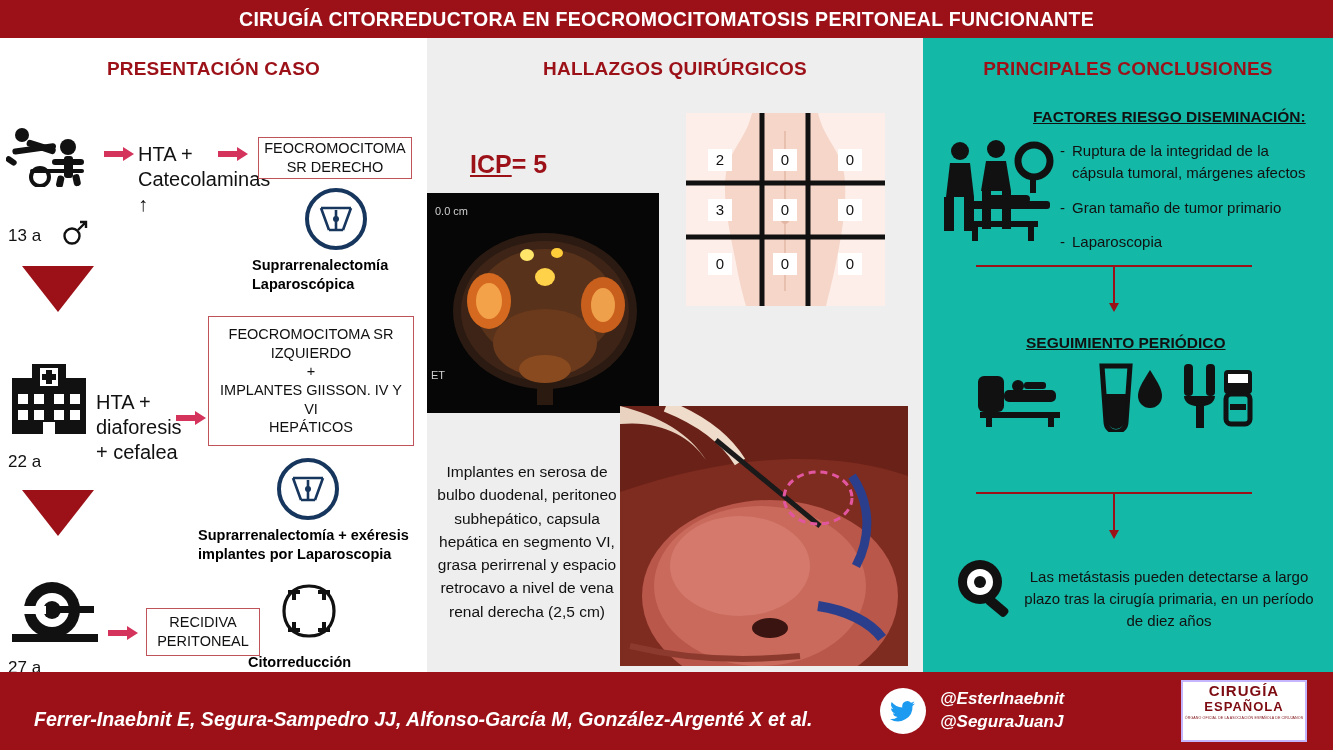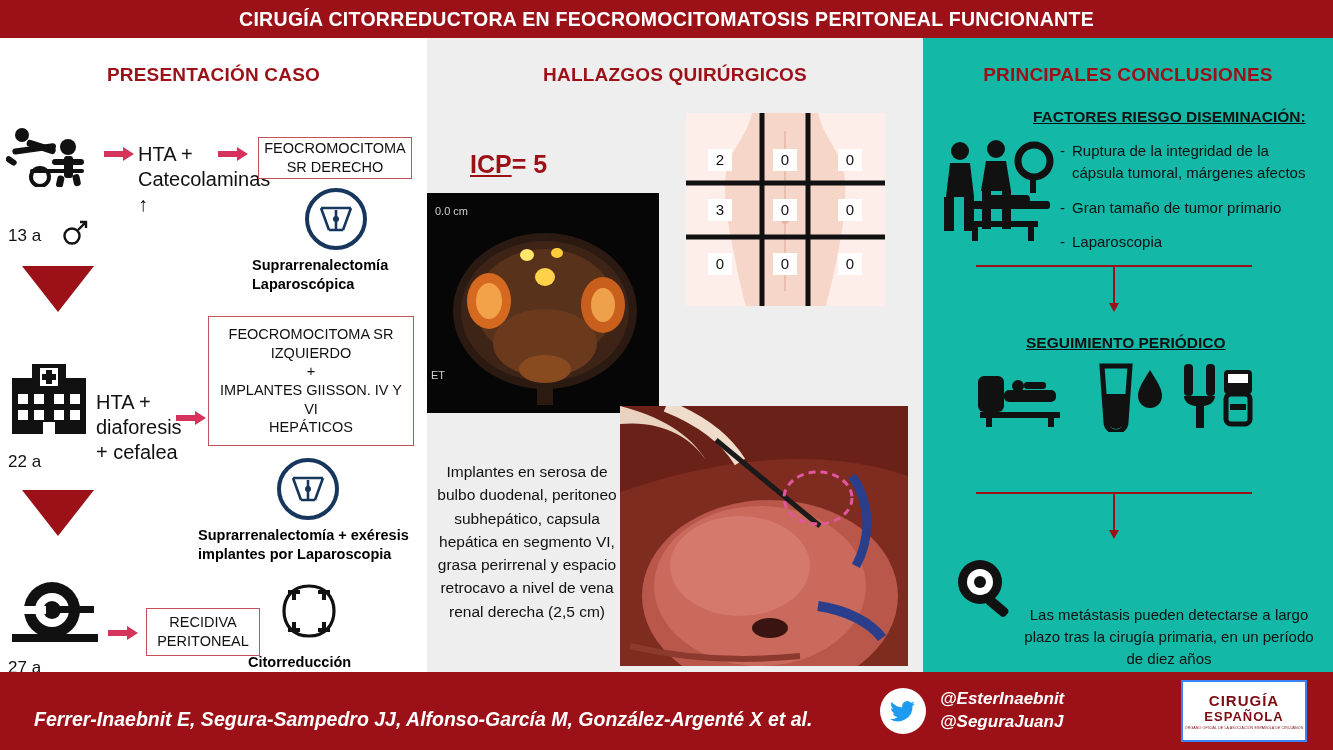--- a/index.html
+++ b/index.html
@@ -23,41 +23,41 @@
   
   .col {
     position: absolute; top: 38px; height: 634px;
   }
   .col-left  { left: 0;    width: 427px; background: #ffffff; }
   .col-mid   { left: 427px; width: 496px; background: #eeeeee; }
   .col-right { left: 923px; width: 410px; background: #14b8a6; }
 
   .col-title {
     text-align: center; color: #9c1118; font-weight: bold;
-    font-size: 19px; margin-top: 26px; letter-spacing: .2px;
+    font-size: 19px; margin-top: 20px; letter-spacing: .2px;
   }
   
   .footer {
     position: absolute; left: 0; top: 672px; width: 1333px; height: 78px;
     background: #9c1118;
   }
   .authors {
     position: absolute; left: 34px; top: 24px;
     color: #fff; font-size: 19.5px; font-style: italic; font-weight: bold; margin-top: 12px;
   }
   .twitter-wrap {
     position: absolute; left: 880px; top: 16px;
     display: flex; align-items: center; gap: 14px;
   }
   .tw-icon { width: 46px; height: 46px; }
   .handles { color: #fff; font-size: 17px; font-style: italic; font-weight: bold; line-height: 1.35; }
   .journal {
     position: absolute; left: 1181px; top: 680px; width: 126px; height: 62px;
-    background: #ffffff; border: 2px solid #3b82f6;
-    display: flex; flex-direction: column; align-items: center; justify-content: center;
+    background: #ffffff; border: 2px solid #c4b5fd;
+    display: flex; flex-direction: column; align-items: center; justify-content: flex-start;
   }
   .journal-l1 { color: #7d0c12; font-size: 15px; font-weight: bold; letter-spacing: 1px; }
   .journal-l2 { color: #7d0c12; font-size: 13px; font-weight: bold; letter-spacing: 1px; }
   .journal-l3 { color: #7d0c12; font-size: 3.6px; letter-spacing: .1px; margin-top: 2px; }
 
   
   .lc { position: absolute; }
   .age-label { font-size: 17px; color: #111; }
   .txt-sm { font-size: 20px; color: #111; line-height: 1.25; }
   .box-red {
@@ -451,21 +451,21 @@
 <div class="down-arrow-red" style="left:1113px; top:493px; height:38px;"></div>
 
 <div class="rc" style="left:950px; top:556px;">
   <svg width="70" height="66" viewBox="0 0 70 66">
     <circle cx="30" cy="26" r="22" fill="#111"></circle>
     <circle cx="30" cy="26" r="13" fill="#fff"></circle>
     <circle cx="30" cy="26" r="6" fill="#111"></circle>
     <rect x="40" y="38" width="26" height="10" rx="4" transform="rotate(40 40 38)" fill="#111"></rect>
   </svg>
 </div>
-<div class="rc concl-text" style="left:1022px; top:566px; width:294px;margin-top:38px;">Las metástasis pueden detectarse a largo plazo tras la cirugía primaria, en un período de diez años</div>
+<div class="rc concl-text" style="left:1022px; top:566px; width:294px;">Las metástasis pueden detectarse a largo plazo tras la cirugía primaria, en un período de diez años</div>
 
 <div class="footer">
   <div class="authors">Ferrer-Inaebnit E, Segura-Sampedro JJ, Alfonso-García M, González-Argenté X et al.</div>
   <div class="twitter-wrap">
     <div class="tw-icon">
       <svg width="46" height="46" viewBox="0 0 46 46">
         <circle cx="23" cy="23" r="23" fill="#ffffff"></circle>
         <path d="M35 15.4c-.9.4-1.9.7-2.9.8 1-.6 1.8-1.6 2.2-2.8-1 .6-2.1 1-3.3 1.3a5.1 5.1 0 0 0-8.8 3.5c0 .4 0 .8.1 1.2a14.6 14.6 0 0 1-10.6-5.4 5.1 5.1 0 0 0 1.6 6.8c-.8 0-1.6-.2-2.3-.6 0 2.5 1.8 4.6 4.1 5a5.2 5.2 0 0 1-2.3.1 5.1 5.1 0 0 0 4.8 3.6 10.3 10.3 0 0 1-7.6 2.1 14.6 14.6 0 0 0 22.5-13.1c1-.7 1.9-1.6 2.5-2.5z" fill="#1d9bf0"></path>
       </svg>
     </div>

